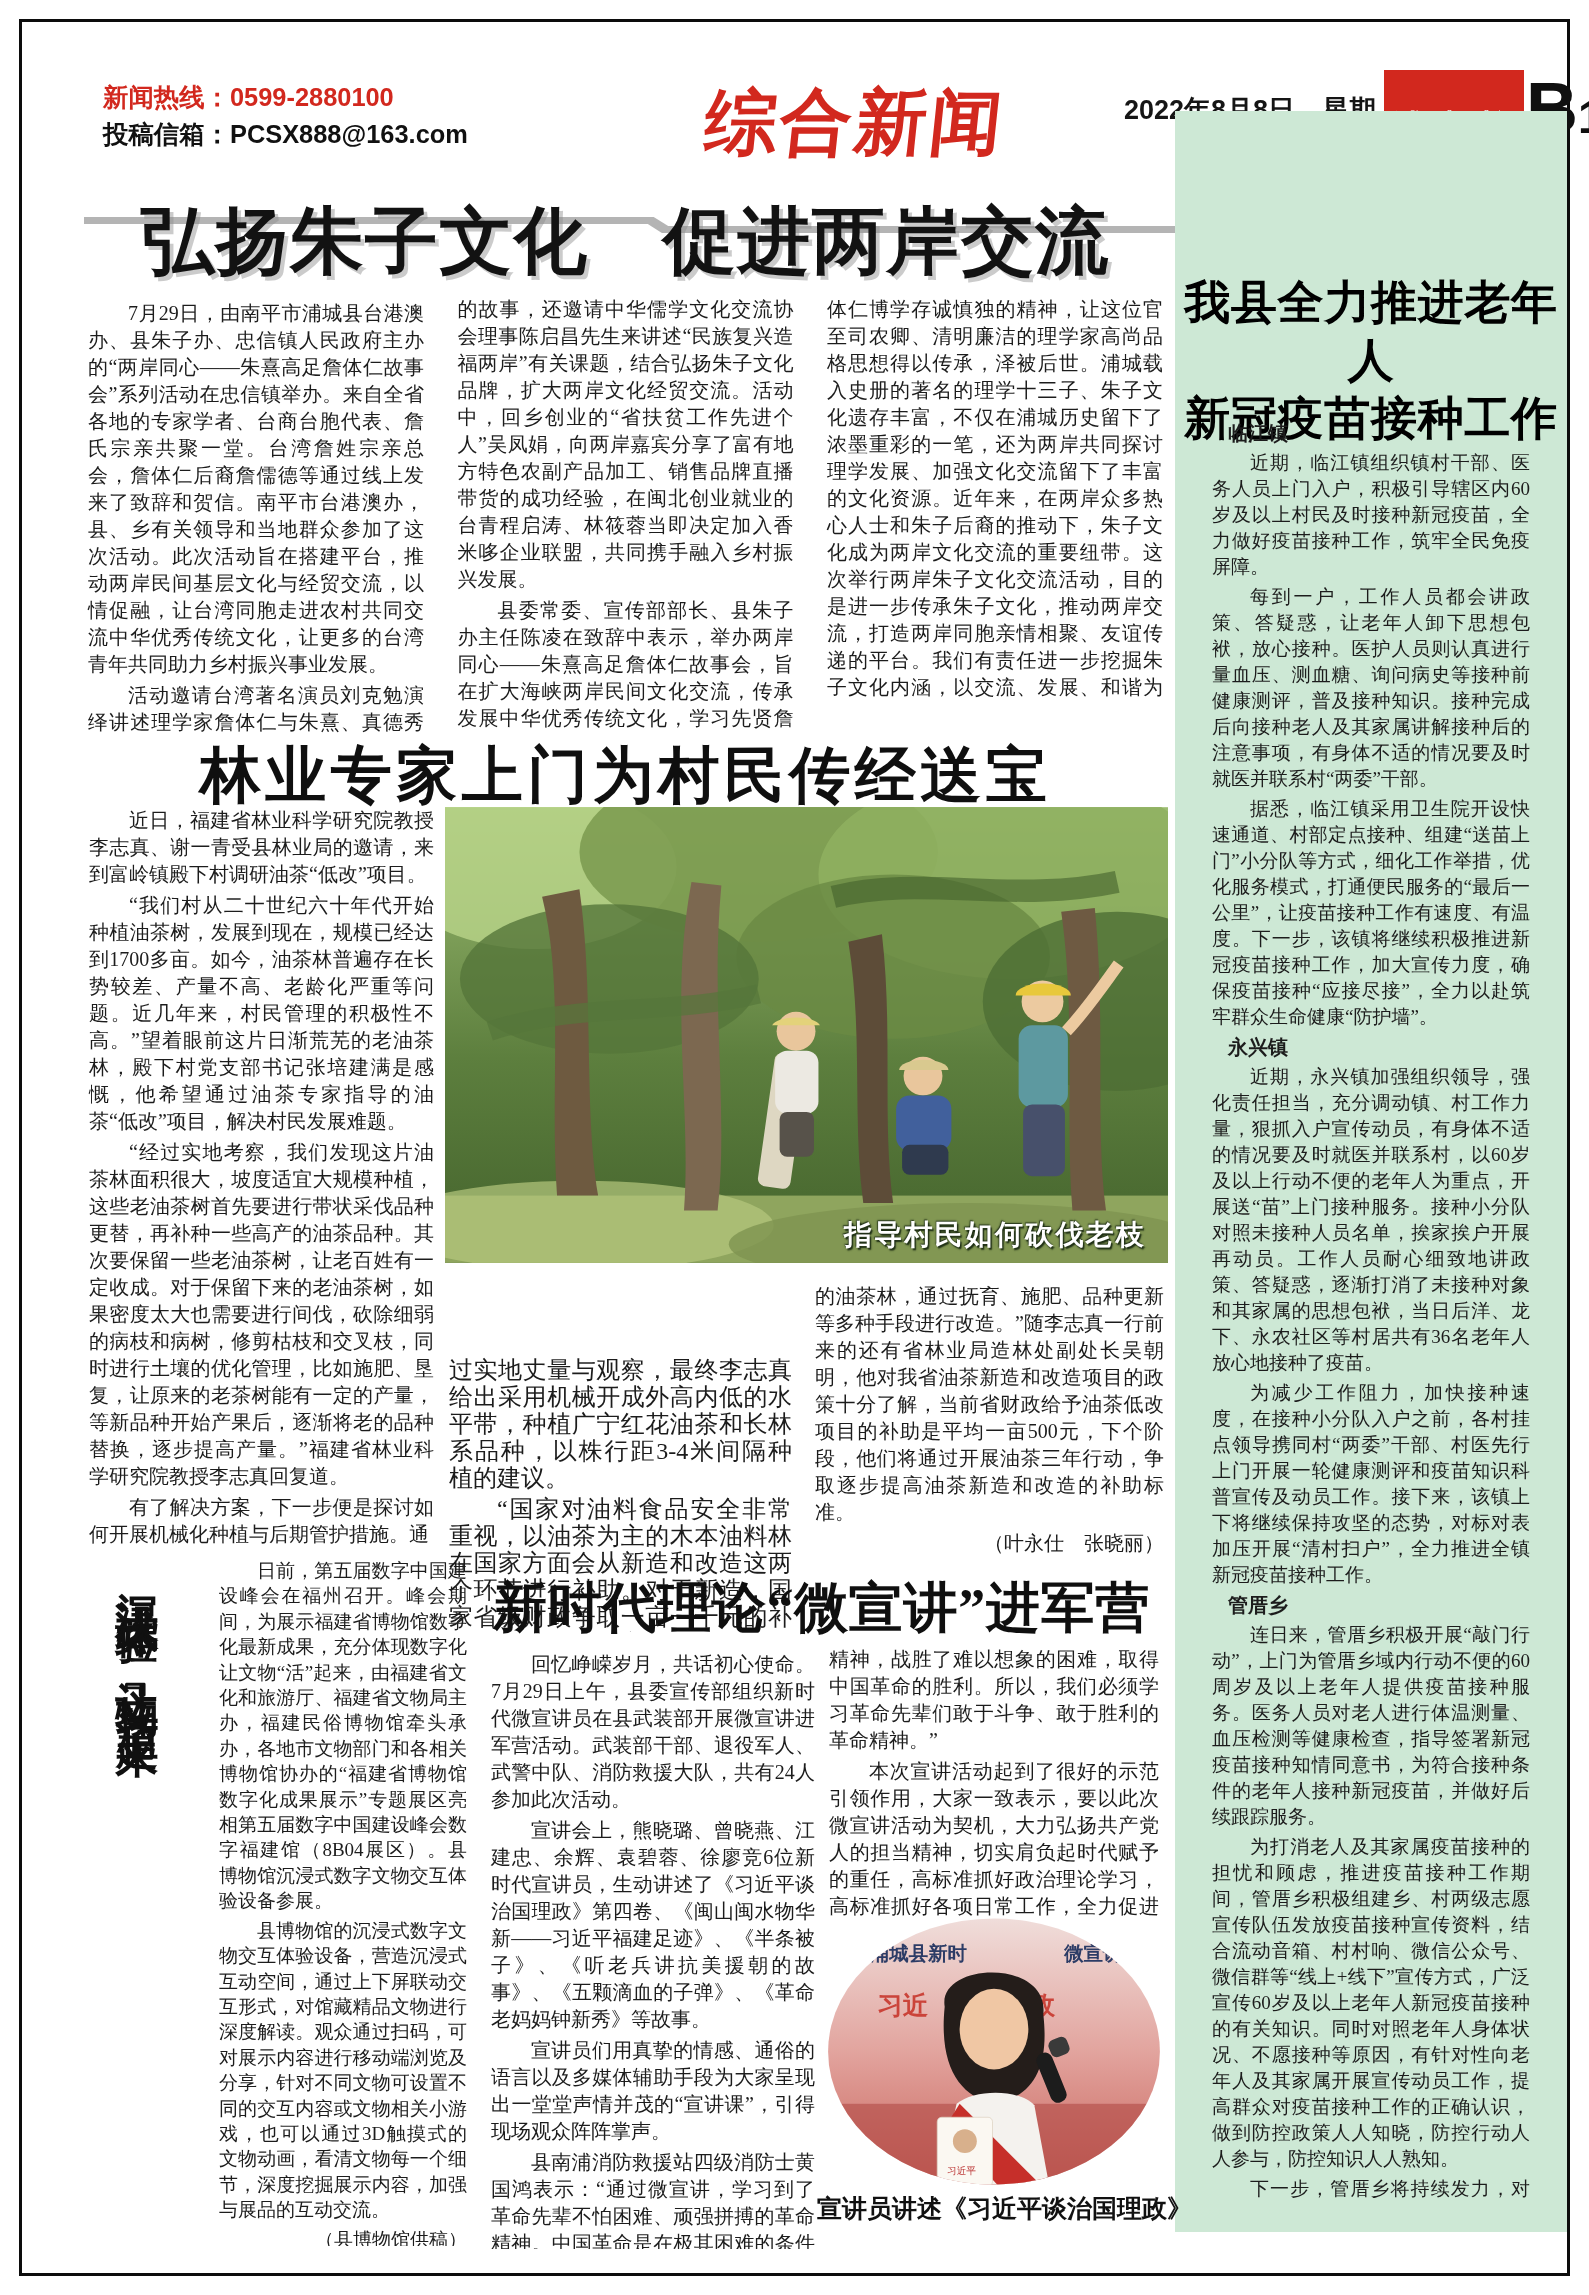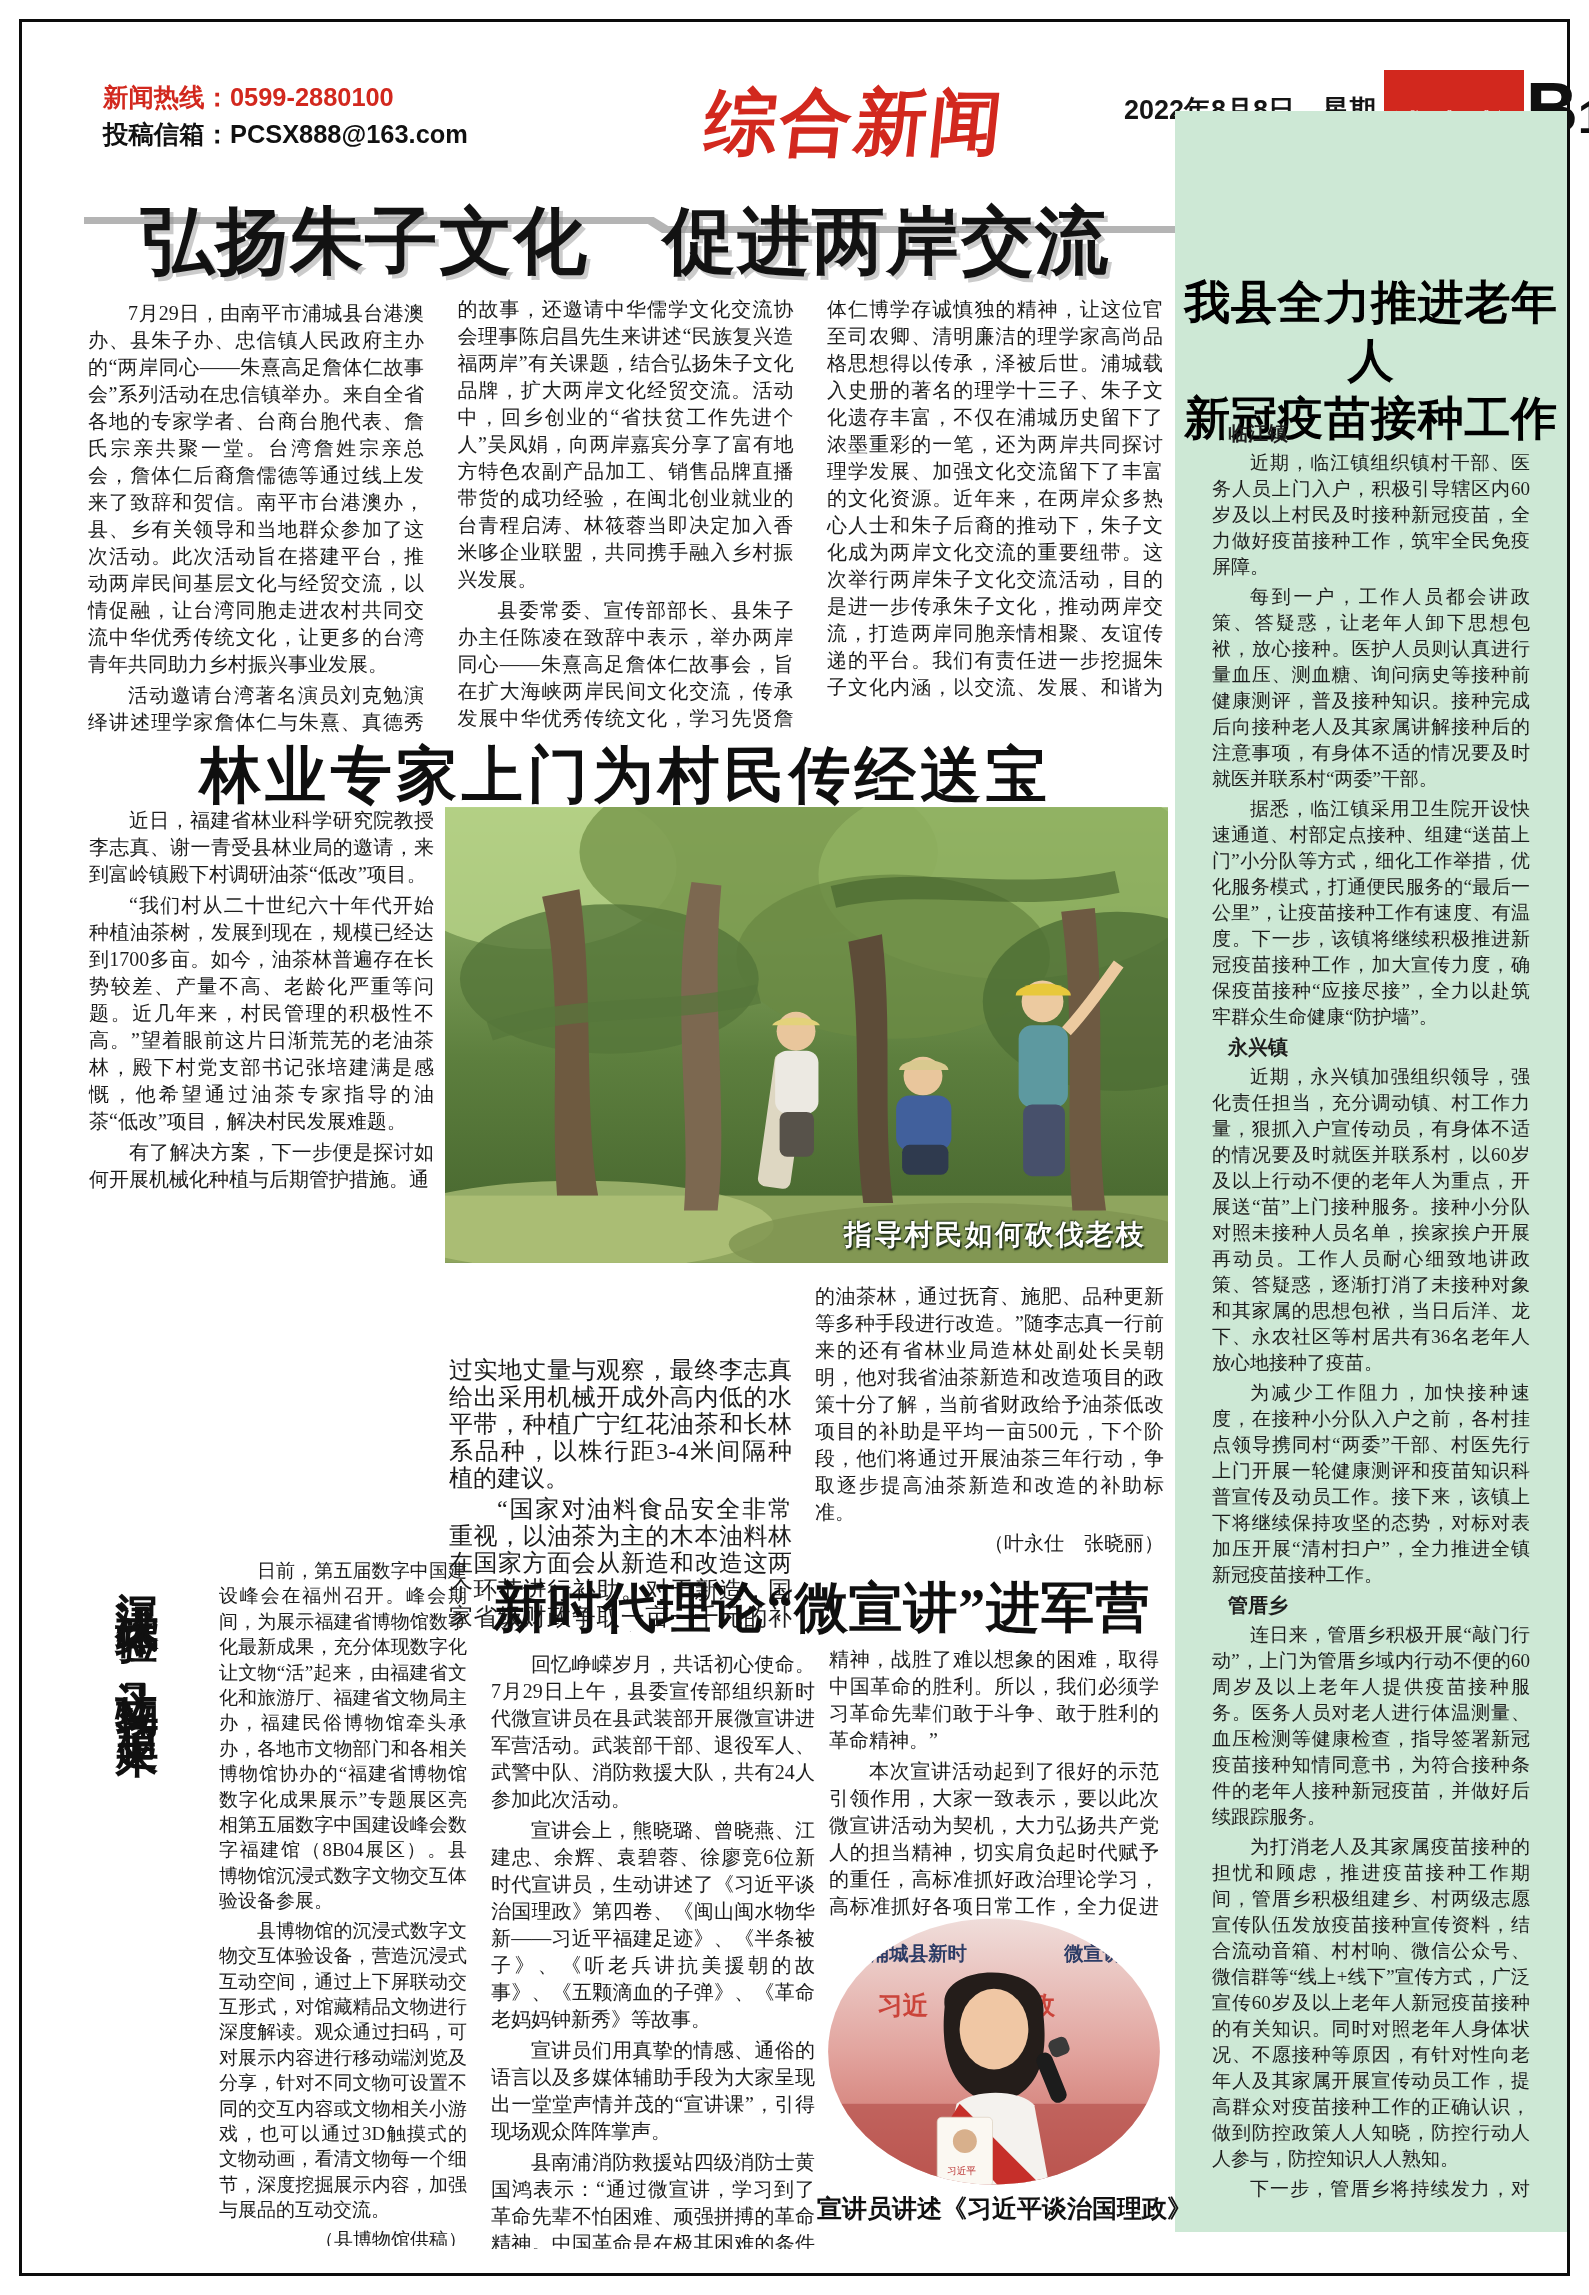--- a/index.html
+++ b/index.html
@@ -103,20 +103,21 @@
     <p>7月29日，由南平市浦城县台港澳办、县朱子办、忠信镇人民政府主办的“两岸同心——朱熹高足詹体仁故事会”系列活动在忠信镇举办。来自全省各地的专家学者、台商台胞代表、詹氏宗亲共聚一堂。台湾詹姓宗亲总会，詹体仁后裔詹儒德等通过线上发来了致辞和贺信。南平市台港澳办，县、乡有关领导和当地群众参加了这次活动。此次活动旨在搭建平台，推动两岸民间基层文化与经贸交流，以情促融，让台湾同胞走进农村共同交流中华优秀传统文化，让更多的台湾青年共同助力乡村振兴事业发展。</p>
     <p>活动邀请台湾著名演员刘克勉演绎讲述理学家詹体仁与朱熹、真德秀的故事，还邀请中华儒学文化交流协会理事陈启昌先生来讲述“民族复兴造福两岸”有关课题，结合弘扬朱子文化品牌，扩大两岸文化经贸交流。活动中，回乡创业的“省扶贫工作先进个人”吴凤娟，向两岸嘉宾分享了富有地方特色农副产品加工、销售品牌直播带货的成功经验，在闽北创业就业的台青程启涛、林筱蓉当即决定加入香米哆企业联盟，共同携手融入乡村振兴发展。</p>
     <p>县委常委、宣传部部长、县朱子办主任陈凌在致辞中表示，举办两岸同心——朱熹高足詹体仁故事会，旨在扩大海峡两岸民间文化交流，传承发展中华优秀传统文化，学习先贤詹体仁博学存诚慎独的精神，让这位官至司农卿、清明廉洁的理学家高尚品格思想得以传承，泽被后世。浦城载入史册的著名的理学十三子、朱子文化遗存丰富，不仅在浦城历史留下了浓墨重彩的一笔，还为两岸共同探讨理学发展、加强文化交流留下了丰富的文化资源。近年来，在两岸众多热心人士和朱子后裔的推动下，朱子文化成为两岸文化交流的重要纽带。这次举行两岸朱子文化交流活动，目的是进一步传承朱子文化，推动两岸交流，打造两岸同胞亲情相聚、友谊传递的平台。我们有责任进一步挖掘朱子文化内涵，以交流、发展、和谐为目标，共同传承和弘扬朱子文化，打响朱子文化品牌。</p>
 
   </div>
 
   <div class="abs a2head">林业专家上门为村民传经送宝</div>
   <div class="abs a2col1">
     <p>近日，福建省林业科学研究院教授李志真、谢一青受县林业局的邀请，来到富岭镇殿下村调研油茶“低改”项目。</p>
     <p>“我们村从二十世纪六十年代开始种植油茶树，发展到现在，规模已经达到1700多亩。如今，油茶林普遍存在长势较差、产量不高、老龄化严重等问题。近几年来，村民管理的积极性不高。”望着眼前这片日渐荒芜的老油茶林，殿下村党支部书记张培建满是感慨，他希望通过油茶专家指导的油茶“低改”项目，解决村民发展难题。</p>
+    <p>“经过实地考察，我们发现这片油茶林面积很大，坡度适宜大规模种植，这些老油茶树首先要进行带状采伐品种更替，再补种一些高产的油茶品种。其次要保留一些老油茶树，让老百姓有一定收成。对于保留下来的老油茶树，如果密度太大也需要进行间伐，砍除细弱的病枝和病树，修剪枯枝和交叉枝，同时进行土壤的优化管理，比如施肥、垦复，让原来的老茶树能有一定的产量，等新品种开始产果后，逐渐将老的品种替换，逐步提高产量。”福建省林业科学研究院教授李志真回复道。</p>
     <p>有了解决方案，下一步便是探讨如何开展机械化种植与后期管护措施。通</p>
   </div>
 
   <div class="abs photo1">
     <svg width="723" height="456" viewBox="0 0 968 610">
       <defs>
         <linearGradient id="sky" x1="0" y1="0" x2="0" y2="1">
           <stop offset="0" stop-color="#9dbd72"></stop>
             <stop offset="0.55" stop-color="#5d7f3e"></stop>
             <stop offset="1" stop-color="#43622c"></stop>

